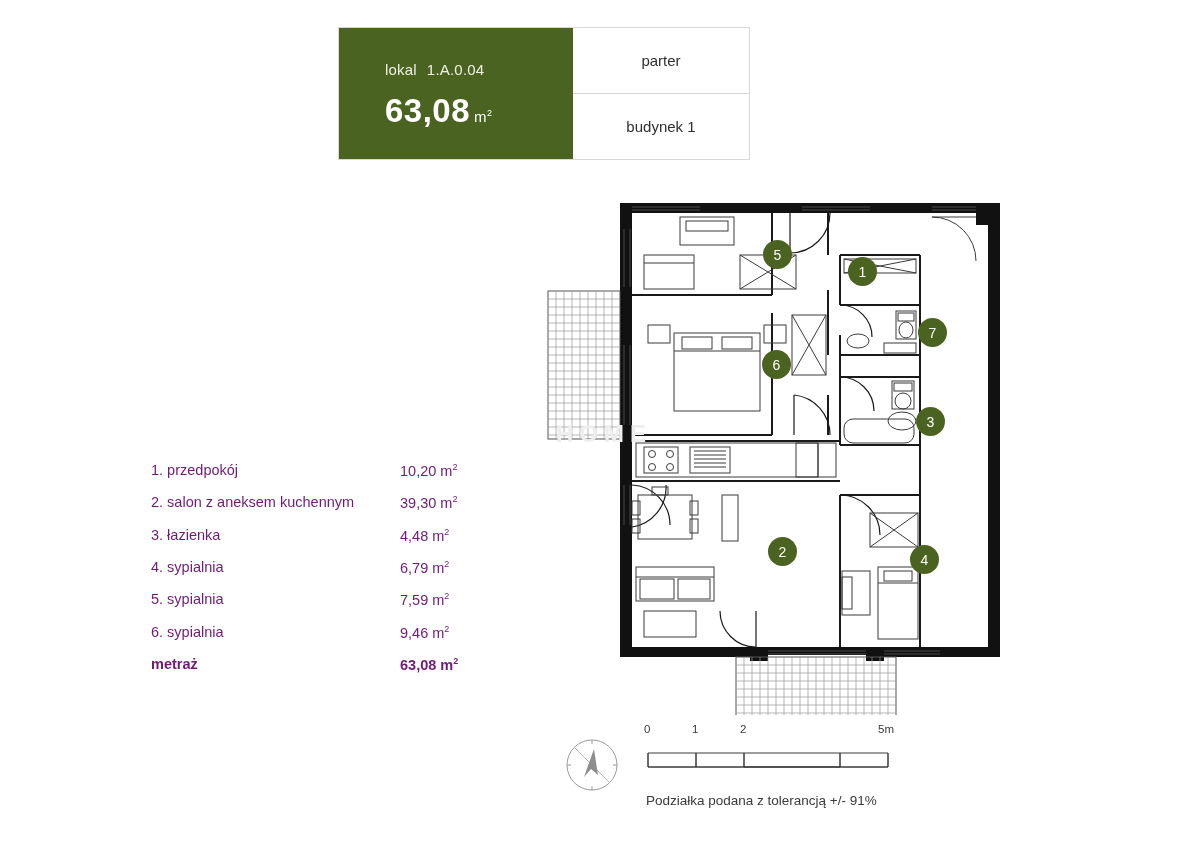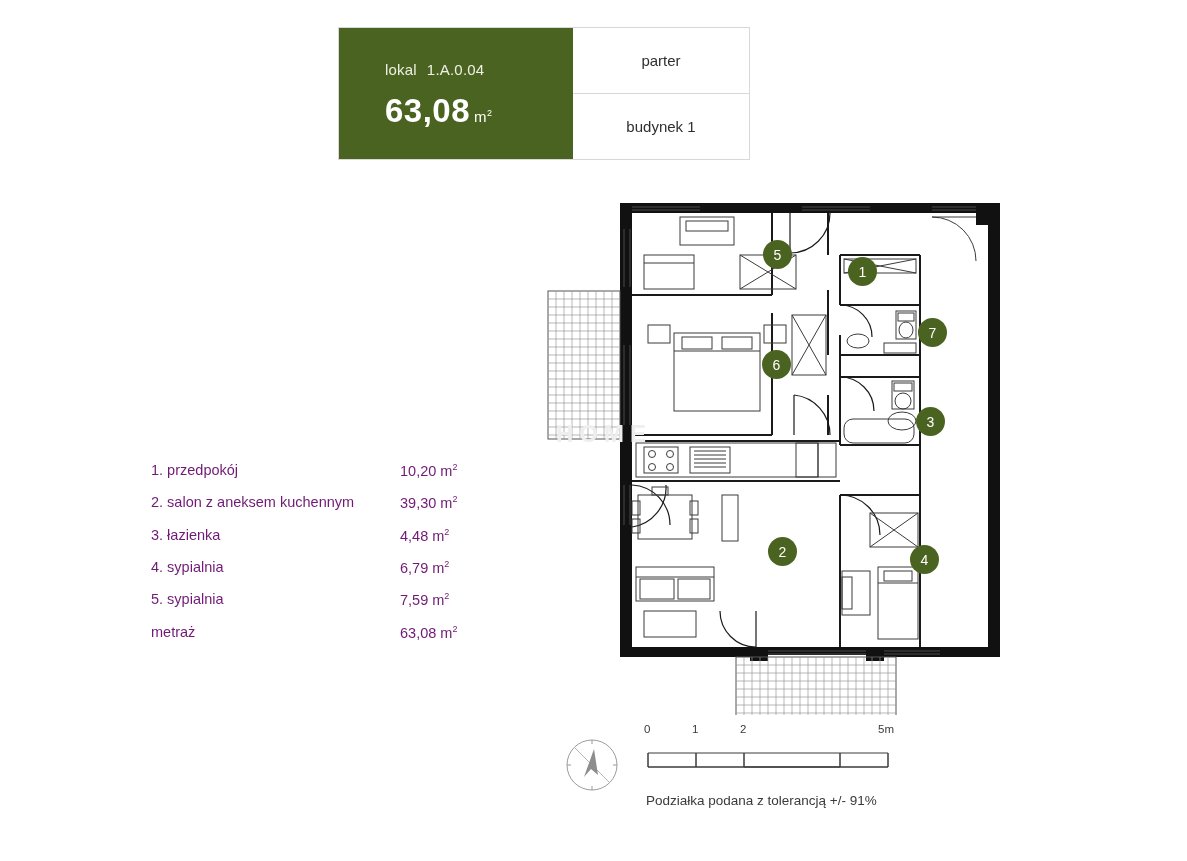--- a/index.html
+++ b/index.html
@@ -91,21 +91,21 @@
     color: #701a75;
   }
   .legend-row .lbl { white-space: nowrap; }
   .legend-row .val {
     width: 96px;
     text-align: left;
     white-space: nowrap;
   }
   .legend-row sup { font-size: 9px; }
   .legend-row.total {
-    font-weight: normal;
+    font-weight: bold;
     margin-top: 2px;
   }
 
   
   .plan {
     position: absolute;
     left: 540px;
     top: 195px;
     width: 480px;
     height: 520px;
@@ -197,20 +197,24 @@
     <span class="lbl">3. łazienka</span>
     <span class="val"><span>4,48 m</span><sup>2</sup></span>
   </div>
   <div class="legend-row">
     <span class="lbl">4. sypialnia</span>
     <span class="val"><span>6,79 m</span><sup>2</sup></span>
   </div>
   <div class="legend-row">
     <span class="lbl">5. sypialnia</span>
     <span class="val"><span>7,59 m</span><sup>2</sup></span>
+  </div>
+  <div class="legend-row">
+    <span class="lbl">6. sypialnia</span>
+    <span class="val"><span>9,46 m</span><sup>2</sup></span>
   </div>
   <div class="legend-row total">
     <span class="lbl">metraż</span>
     <span class="val"><span>63,08 m</span><sup>2</sup></span>
   </div>
 </div>
 
 <div class="plan">
   <svg width="480" height="520" viewBox="0 0 480 520" xmlns="http://www.w3.org/2000/svg">
     <g fill="none" stroke="#1a1a1a">

